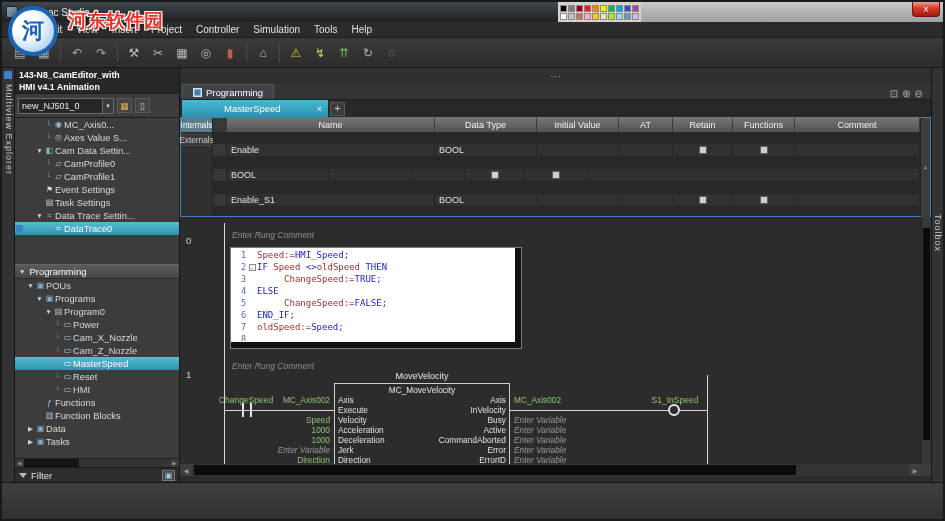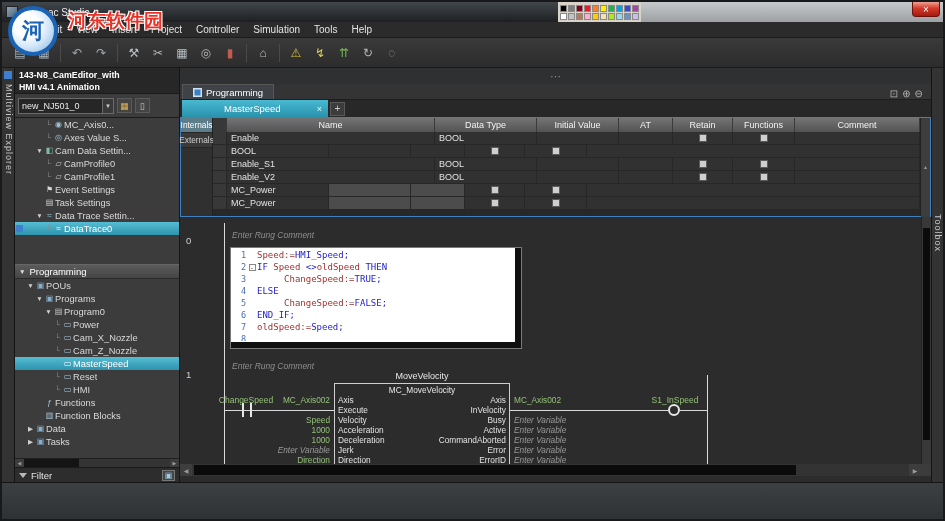--- a/index.html
+++ b/index.html
@@ -108,21 +108,21 @@
   
   .vartable { height:100px; border:1px solid #3f80c0; display:flex; background:#2f2f2f; flex:none; }
   .sidetabs { width:32px; background:#303030; border-right:1px solid #222; flex:none; }
   .sidetab { height:15px; display:flex; align-items:center; justify-content:center; font-size:8.3px;
              color:#ccc; background:#3a3a3a; border-bottom:1px solid #262626; }
   .sidetab.active { background:#5d7d8a; color:#fff; }
   .tblwrap { flex:1; display:flex; flex-direction:column; min-width:0; background:#282828; }
   .thead { height:14px; display:flex; background:linear-gradient(#747474,#535353); flex:none; }
   .th { display:flex; align-items:center; justify-content:center; color:#f2f2f2; font-size:9px;
         border-right:1px solid #3b3b3b; overflow:hidden; }
-  .trow { height:13px; display:flex; flex:none; }
+  .trow { height:13px; display:flex; flex:none;margin-top:12px; }
   .td { display:flex; align-items:center; color:#e2e2e2; font-size:9px; border-right:1px solid #272727;
         border-bottom:1px solid #272727; padding-left:4px; background:#313131; overflow:hidden; }
   .td.ctr { justify-content:center; padding-left:0; }
   .td.dis { background:#4c4c4c; }
   .c0 { width:14px; flex:none; background:#383838; }
   .c1 { width:208px; flex:none; }
   .c2 { width:102px; flex:none; }
   .c3 { width:82px; flex:none; }
   .c4 { width:54px; flex:none; }
   .c5 { width:60px; flex:none; }

